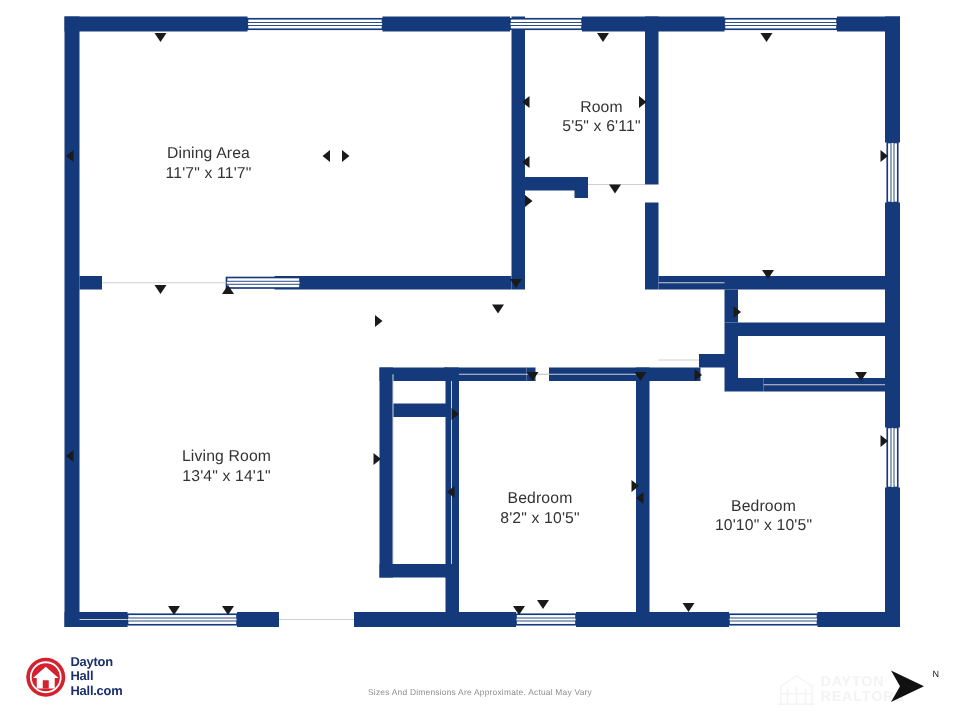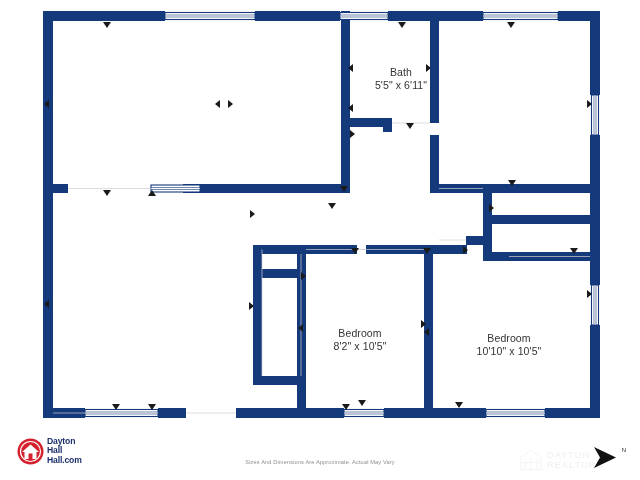--- a/index.html
+++ b/index.html
@@ -272,23 +272,31 @@
       <polygon points="587,290 587,298 592,294"></polygon>
       <polygon points="148,404 156,404 152,410"></polygon>
       <polygon points="358,400 366,400 362,406"></polygon>
       <polygon points="112,404 120,404 116,410"></polygon>
       <polygon points="342,404 350,404 346,410"></polygon>
       <polygon points="455,402 463,402 459,408"></polygon>
       <polygon points="301,272 301,280 306,276"></polygon>
     </g>
   </svg>
 
+  <div class="room-label" style="left:139px; top:110px;">
+    <span class="rname">Dining Area</span>
+    <span class="rdim">11'7" x 11'7"</span>
+  </div>
   <div class="room-label" style="left:401px; top:79px;">
-    <span class="rname">Bath</span>
+    <span class="rname">Room</span>
     <span class="rdim">5'5" x 6'11"</span>
+  </div>
+  <div class="room-label" style="left:151px; top:312px;">
+    <span class="rname">Living Room</span>
+    <span class="rdim">13'4" x 14'1"</span>
   </div>
   <div class="room-label" style="left:360px; top:340px;">
     <span class="rname">Bedroom</span>
     <span class="rdim">8'2" x 10'5"</span>
   </div>
   <div class="room-label" style="left:509px; top:345px;">
     <span class="rname">Bedroom</span>
     <span class="rdim">10'10" x 10'5"</span>
   </div>
 

